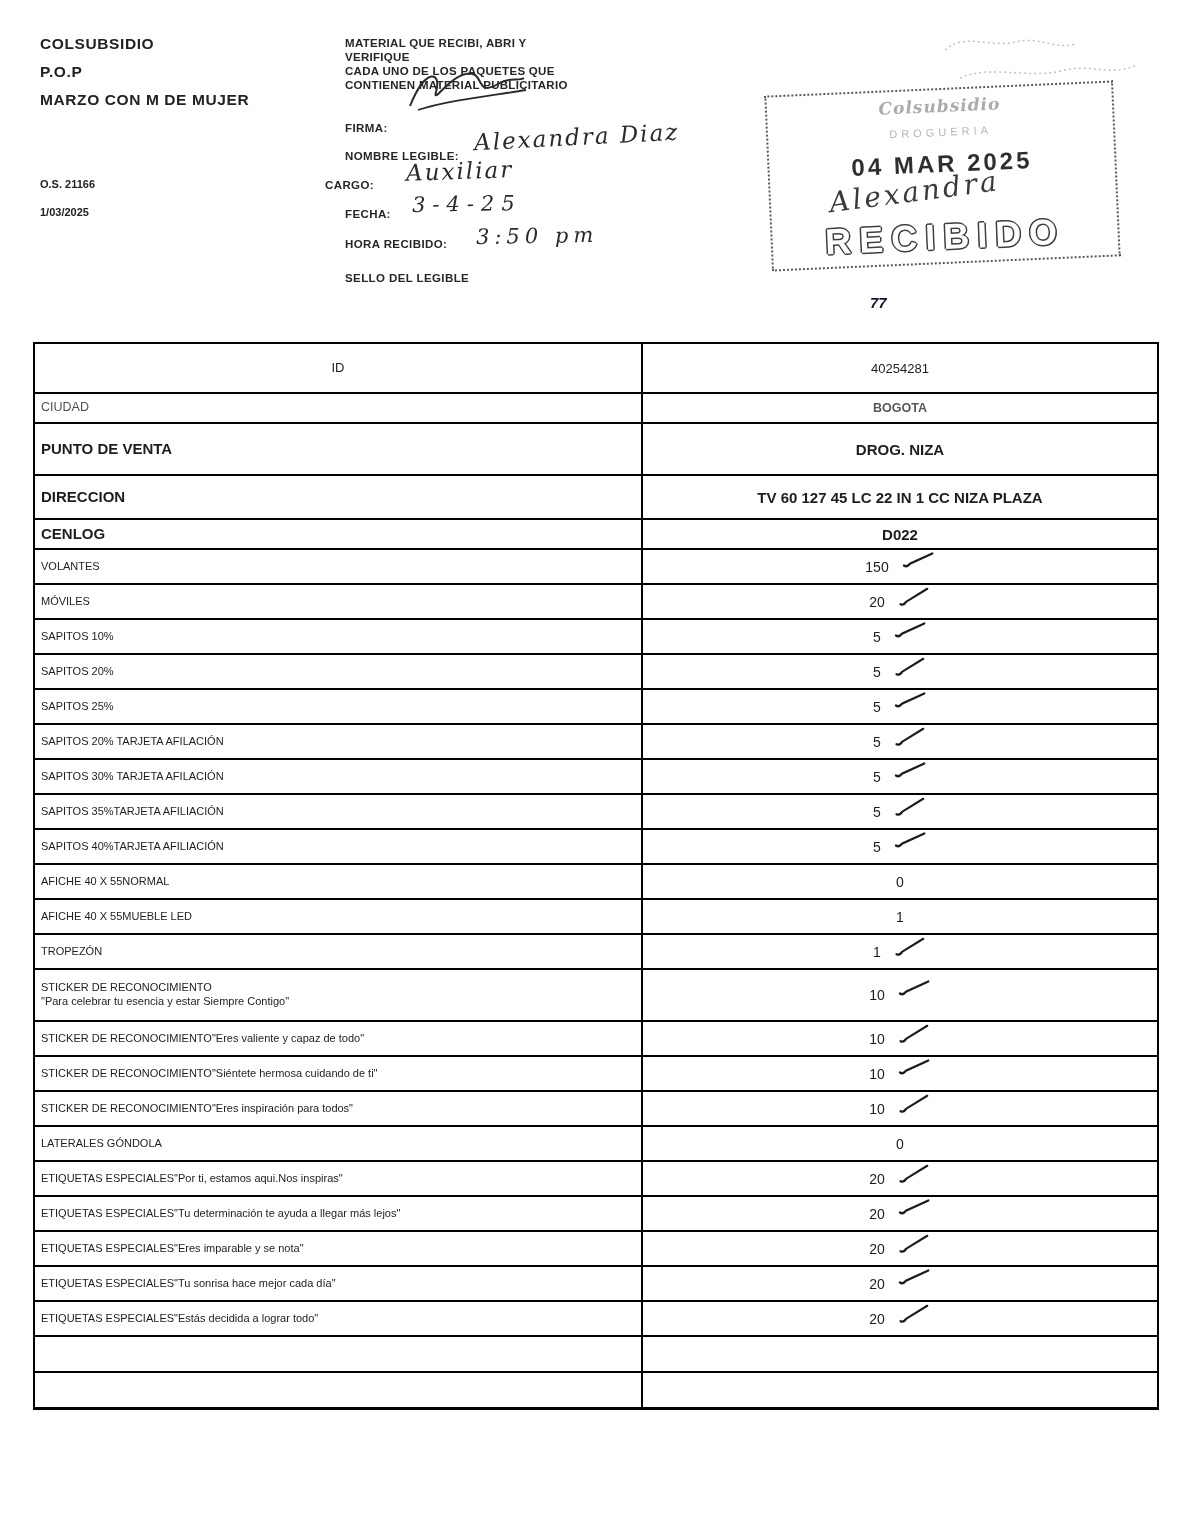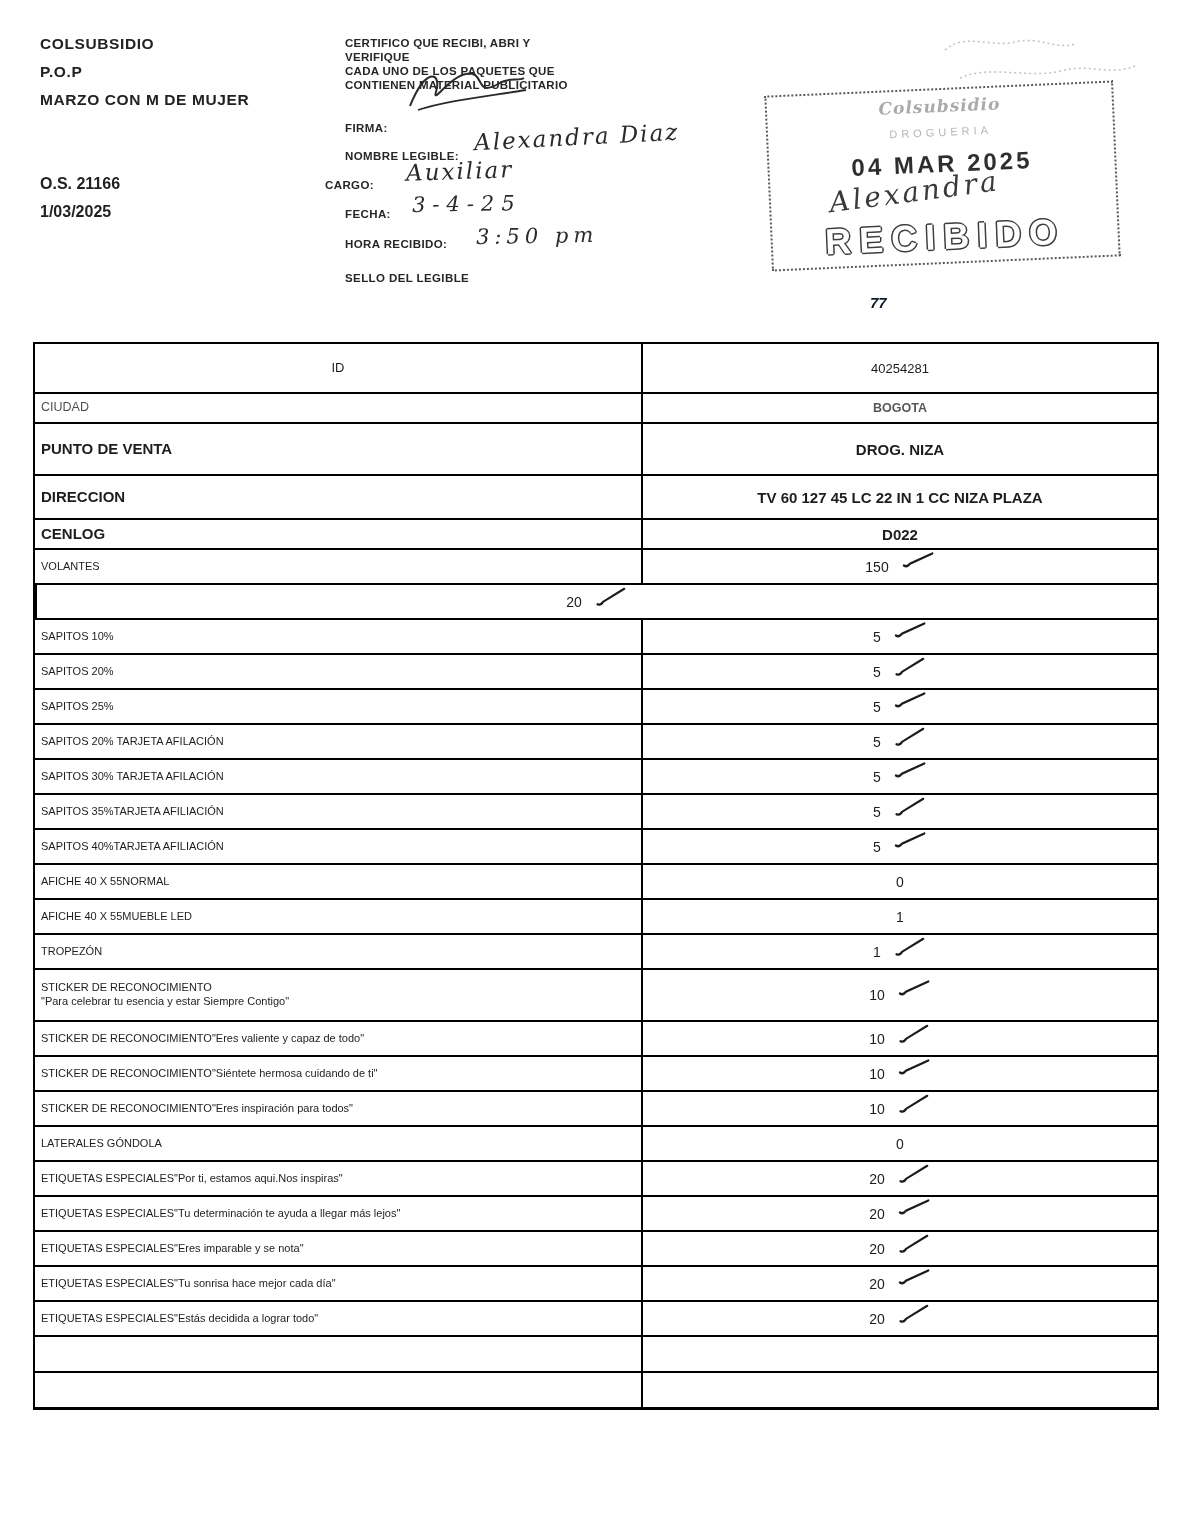--- a/index.html
+++ b/index.html
@@ -1,20 +1,20 @@
 <!DOCTYPE html>
 <html><head>
 <meta charset="utf-8">
 <style>
   html,body{margin:0;padding:0;width:1183px;height:1528px;background:#fff;overflow:hidden;}
   body{font-family:"Liberation Sans",sans-serif;color:#1b1b1b;position:relative;}
   .abs{position:absolute;}
   
   .h-left{left:40px;top:30px;font-weight:bold;font-size:15.5px;line-height:28px;letter-spacing:.6px;color:#222;}
-  .h-os{left:40px;top:170px;font-weight:bold;font-size:16px;line-height:28px;color:#222;}
+  .h-os{left:40px;top:170px;font-weight:bold;font-size:11px;line-height:28px;color:#222;}
   .cert{left:345px;top:36px;font-weight:bold;font-size:11.5px;line-height:14px;letter-spacing:.3px;width:310px;color:#262626;}
   .fieldlbl{font-weight:bold;font-size:11.5px;letter-spacing:.4px;color:#262626;}
   
   .hw{font-family:"DejaVu Serif",serif;font-style:italic;color:#2a2a2a;white-space:nowrap;}
   .hw-name{left:474px;top:124px;font-size:23px;transform:rotate(-3deg);letter-spacing:2px;}
   .hw-cargo{left:406px;top:158px;font-size:23px;transform:rotate(-2deg);letter-spacing:2px;}
   .hw-fecha{left:412px;top:192px;font-size:21px;letter-spacing:7px;transform:rotate(-1deg);}
   .hw-hora{left:476px;top:224px;font-size:21px;letter-spacing:5px;transform:rotate(-1deg);}
   
   .stamp{left:768px;top:88px;width:345px;height:172px;border:2px dotted #4a4a4a;transform:rotate(-2.5deg);opacity:.92;}
@@ -61,21 +61,21 @@
     <div>COLSUBSIDIO</div>
     <div>P.O.P</div>
     <div>MARZO CON M DE MUJER</div>
   </div>
   <div class="abs h-os">
     <div>O.S. 21166</div>
     <div>1/03/2025</div>
   </div>
 
   <div class="abs cert">
-    <div>CERTIFICO QUE RECIBI, ABRI Y</div>
+    <div>MATERIAL QUE RECIBI, ABRI Y</div>
     <div>VERIFIQUE</div>
     <div>CADA UNO DE LOS PAQUETES QUE</div>
     <div>CONTIENEN MATERIAL PUBLICITARIO</div>
   </div>
 
   <div class="abs fieldlbl" style="left:345px;top:122px;">FIRMA:</div>
   <div class="abs fieldlbl" style="left:345px;top:150px;">NOMBRE LEGIBLE:</div>
   <div class="abs fieldlbl" style="left:325px;top:179px;">CARGO:</div>
   <div class="abs fieldlbl" style="left:345px;top:208px;">FECHA:</div>
   <div class="abs fieldlbl" style="left:345px;top:238px;">HORA RECIBIDO:</div>
@@ -162,20 +162,24 @@
 
       </div>
       <div class="cell-value">
         <span class="val">150</span>
         <svg class="check" width="34" height="20" viewBox="0 0 34 20">
           <path d="M3 15 Q6 17 9 13 L31 2" fill="none" stroke="#1c1c1c" stroke-width="2.2" stroke-linecap="round"></path>
         </svg>
       </div>
     </div>
       <div class="trow row-item">
+      <div class="cell-label">
+        <span class="lbl">MÓVILES</span>
+
+      </div>
       <div class="cell-value">
         <span class="val">20</span>
         <svg class="check" width="34" height="20" viewBox="0 0 34 20">
           <path d="M3 15 Q6 17 9 13 L31 2" fill="none" stroke="#1c1c1c" stroke-width="2.2" stroke-linecap="round"></path>
         </svg>
       </div>
     </div>
       <div class="trow row-item">
       <div class="cell-label">
         <span class="lbl">SAPITOS 10%</span>

